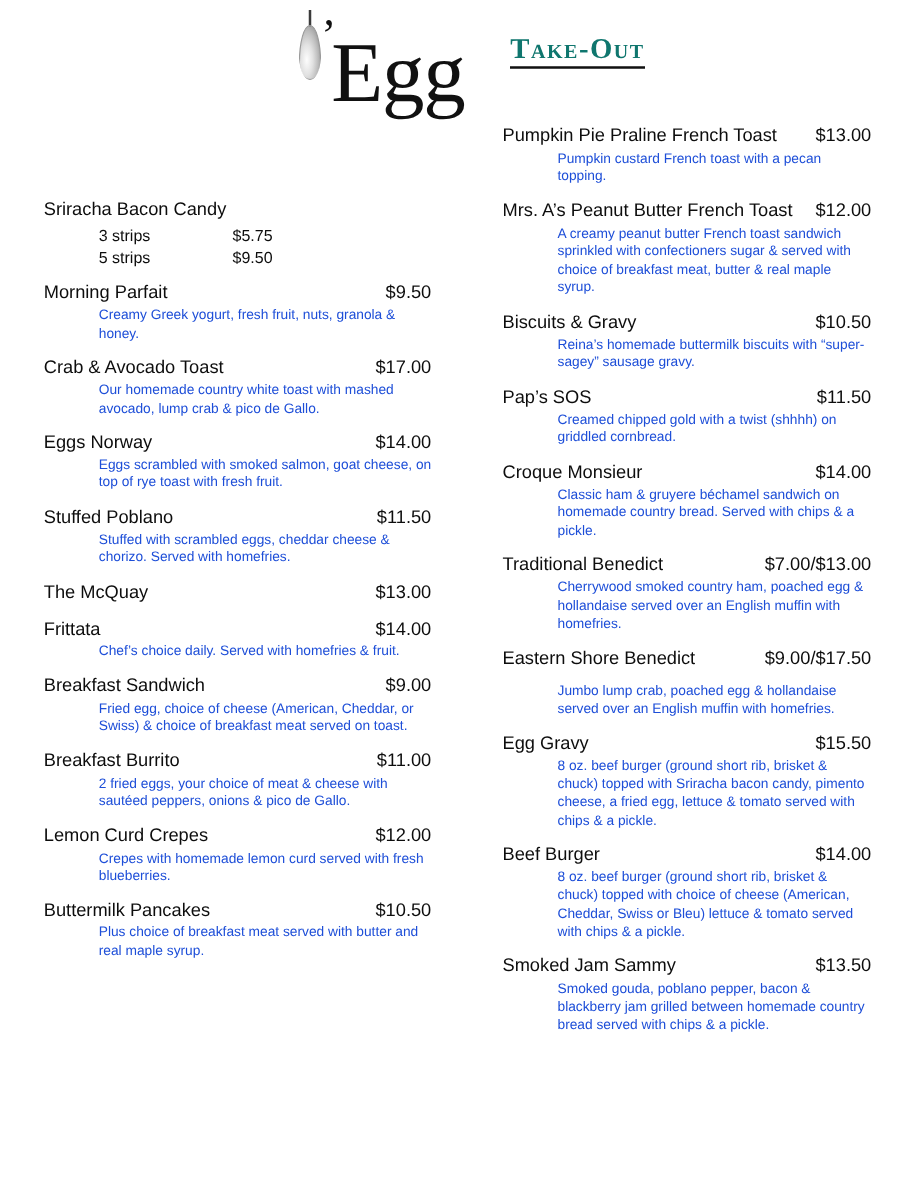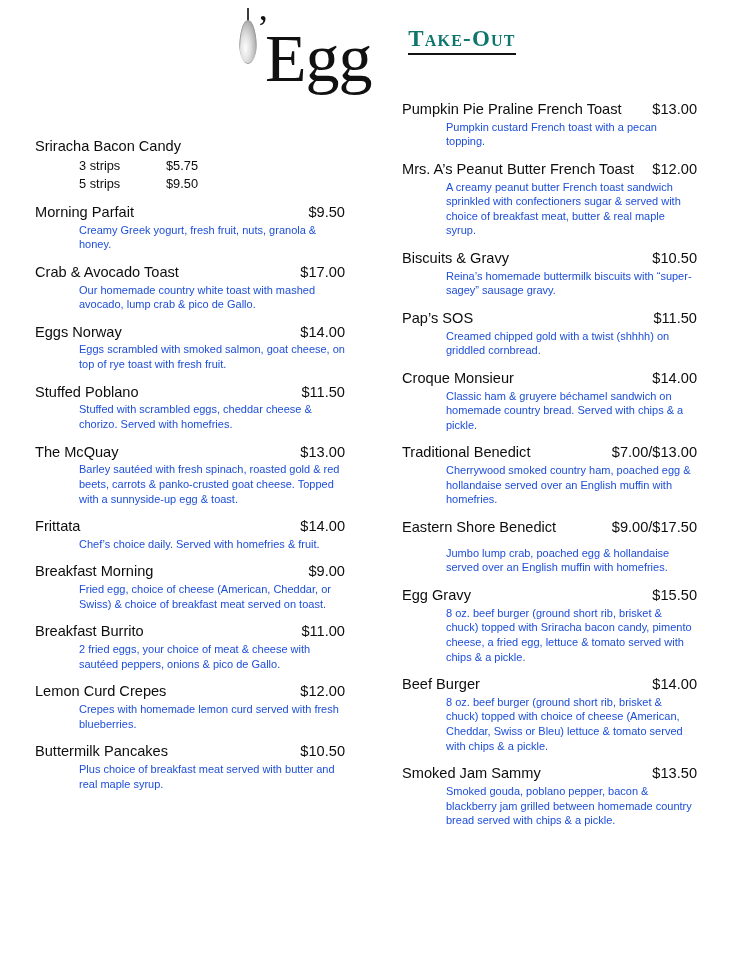--- a/index.html
+++ b/index.html
@@ -144,21 +144,21 @@
     color: #1d4ed8;
   }
   .item-desc.spaced { margin-top: 9px; }
 
   
   .variants {
     margin: 2px 0 0 44px;
     font-size: 12.8px;
     line-height: 1.35;
   }
-  .variant-row { display: flex; }
+  .variant-row { display: flex; gap: 20px; }
   .variant-label { width: 87px; }
   .variant-price { }
 
   
   .addon {
     display: flex;
     justify-content: space-between;
     margin: 0 0 0 44px;
     font-size: 12.6px;
     line-height: 1.33;
@@ -231,32 +231,31 @@
             <span class="item-name">Stuffed Poblano</span>
             <span class="item-price">$11.50</span>
           </div>
           <div class="item-desc">Stuffed with scrambled eggs, cheddar cheese &amp; chorizo. Served with homefries.</div>
         </div>
         <div class="item">
           <div class="item-head">
             <span class="item-name">The McQuay</span>
             <span class="item-price">$13.00</span>
           </div>
-          <div class="item-desc">Barley sautéed with fresh spinach, roasted gold &amp; red beets, carrots &amp; panko-crusted goat cheese. Topped with a sunnyside-up egg &amp; toast.</div>
         </div>
         <div class="item">
           <div class="item-head">
             <span class="item-name">Frittata</span>
             <span class="item-price">$14.00</span>
           </div>
           <div class="item-desc">Chef’s choice daily. Served with homefries &amp; fruit.</div>
         </div>
         <div class="item">
           <div class="item-head">
-            <span class="item-name">Breakfast Morning</span>
+            <span class="item-name">Breakfast Sandwich</span>
             <span class="item-price">$9.00</span>
           </div>
           <div class="item-desc">Fried egg, choice of cheese (American, Cheddar, or Swiss) &amp; choice of breakfast meat served on toast.</div>
         </div>
         <div class="item">
           <div class="item-head">
             <span class="item-name">Breakfast Burrito</span>
             <span class="item-price">$11.00</span>
           </div>
           <div class="item-desc">2 fried eggs, your choice of meat &amp; cheese with sautéed peppers, onions &amp; pico de Gallo.</div>

